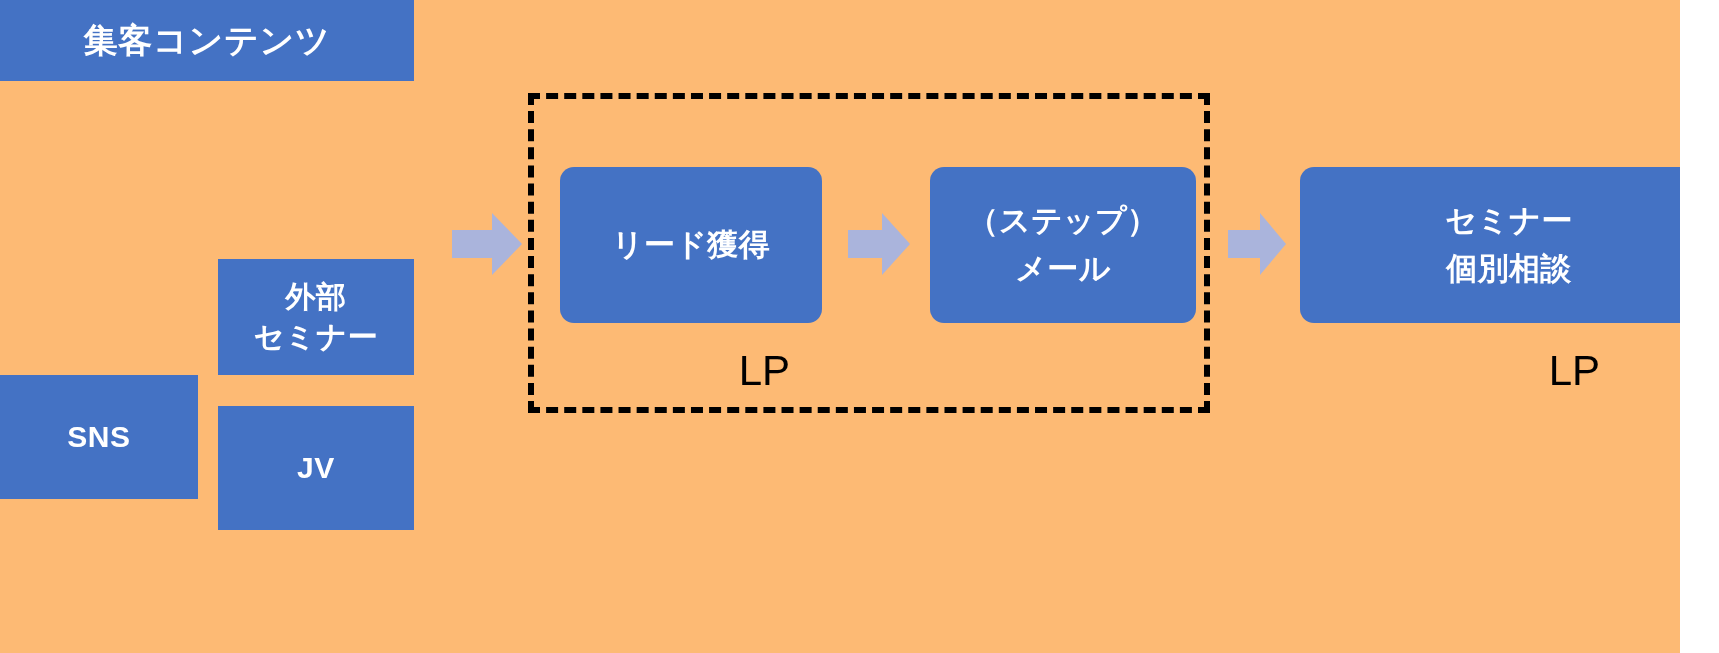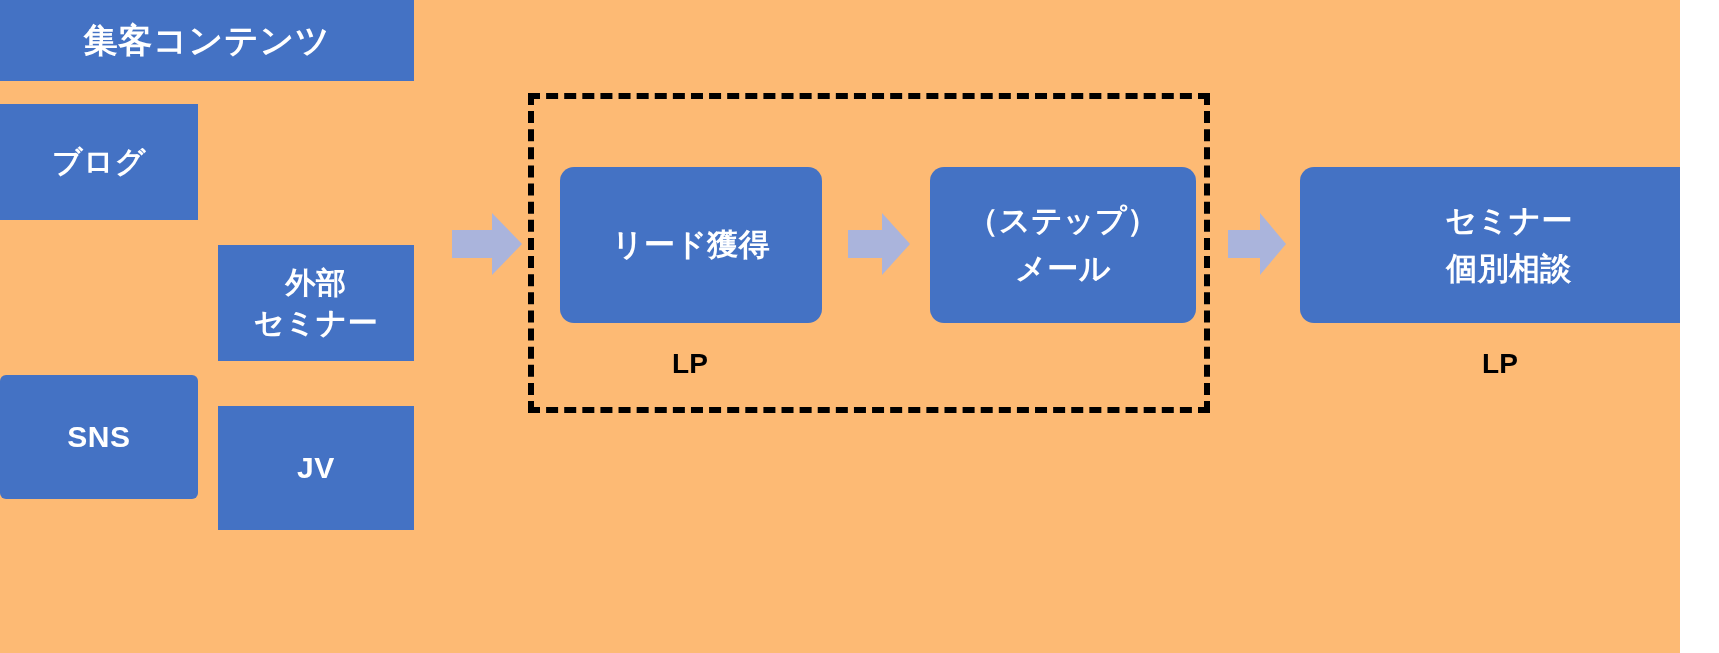--- a/index.html
+++ b/index.html
@@ -65,52 +65,49 @@
     position: absolute;
     border: 6px dashed #000000;
     box-sizing: border-box;
     background: transparent;
   }
 
   
   .caption {
     position: absolute;
     color: #000000;
-    font-size: 28px;
-    font-weight: 700;
-    text-align: center;
+    font-size: 42px;
+    font-weight: 400;
+    text-align: right;
     line-height: 1;
     font-family: "Liberation Sans", "DejaVu Sans", sans-serif;
   }
 
   
   .arrow {
     position: absolute;
   }
   .arrow svg { display: block; }
 </style>
 </head>
 <body>
 
 <div id="canvas">
 
   <div class="src-box src-header" style="left:0px; top:0px; width:414px; height:81px;">
     <span>集客コンテンツ</span>
   </div>
 
-  <div class="src-box src-cell" style="left:0px; top:104px; width:198px; height:116px;">
-    <span>ブログ</span>
-  </div>
 
-  <div class="src-box src-cell multiline" style="left:218px; top:245px; width:196px; height:116px; white-space:pre-line;">
+  <div class="src-box src-cell multiline" style="left:218px; top:259px; width:196px; height:116px; white-space:pre-line;">
     <span style="white-space:pre-line;">外部
 セミナー</span>
   </div>
 
-  <div class="src-box src-cell" style="left:0px; top:375px; width:198px; height:124px;border-radius:6px;">
+  <div class="src-box src-cell" style="left:0px; top:375px; width:198px; height:124px;">
     <span>SNS</span>
   </div>
   <div class="src-box src-cell" style="left:218px; top:375px; width:196px; height:124px;margin-top:31px;">
     <span>JV</span>
   </div>
 
   <div class="arrow" style="left:452px; top:213px; width:70px; height:62px;">
     <svg width="70" height="62" viewBox="0 0 70 62">
       <polygon points="0,17 40,17 40,0 70,31 40,62 40,45 0,45" fill="#aab4dc"></polygon>
     </svg>

